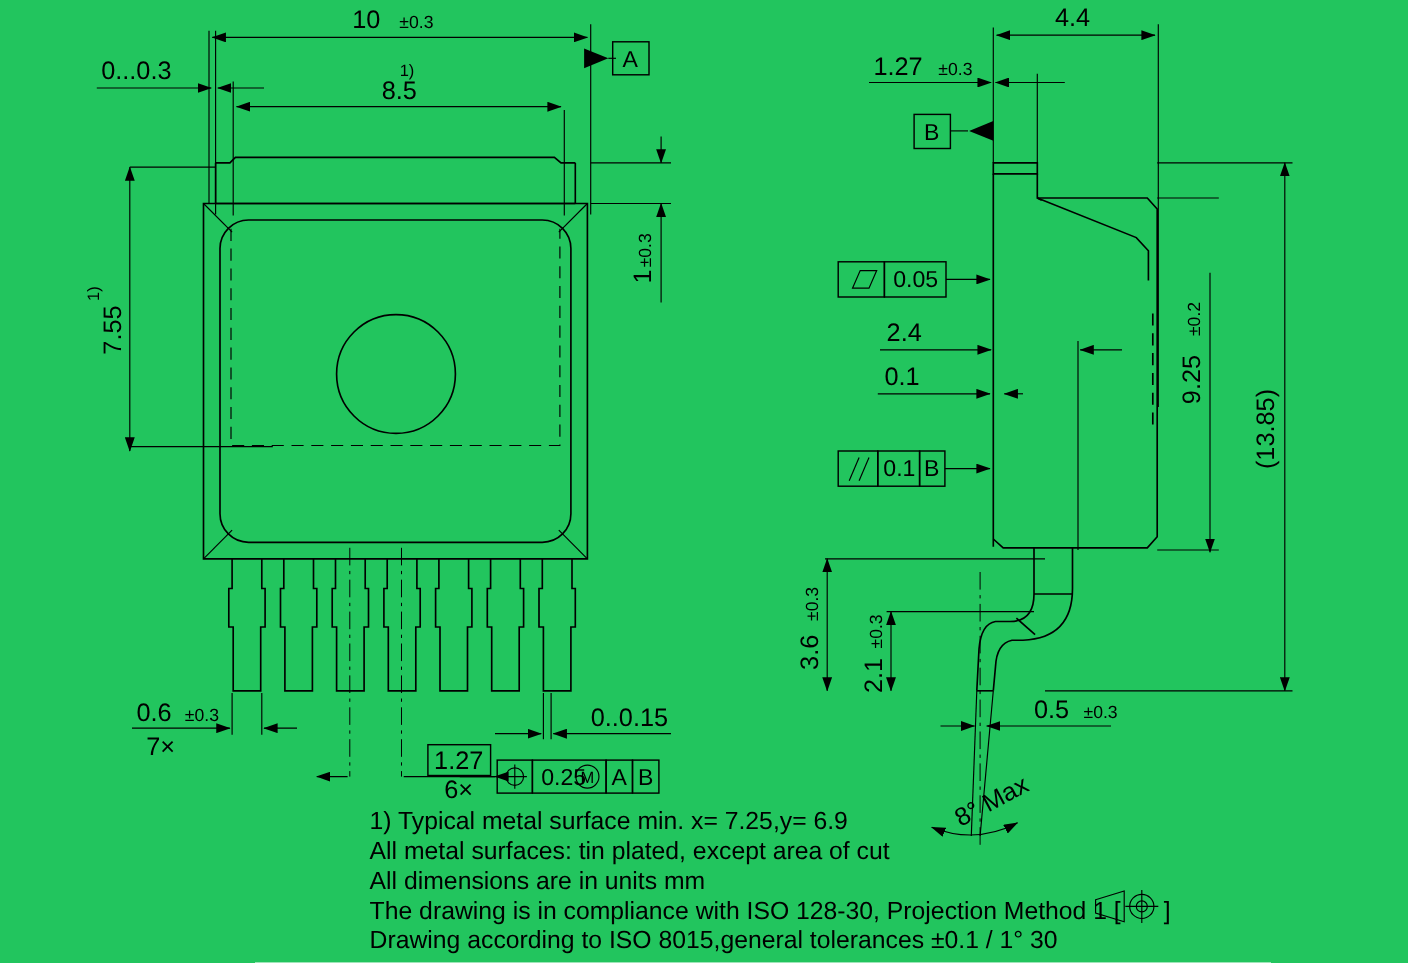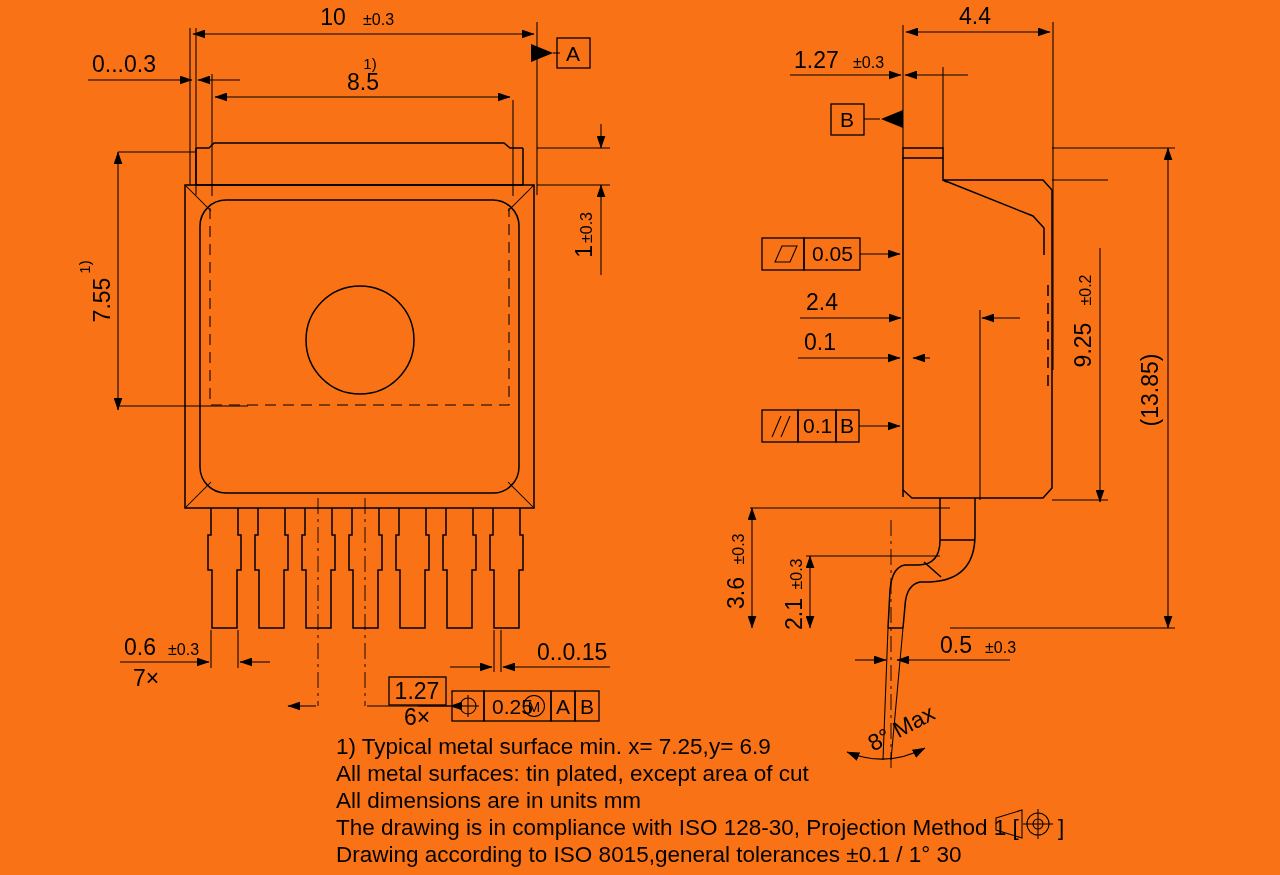--- a/index.html
+++ b/index.html
@@ -1,17 +1,17 @@
 <!DOCTYPE html>
 <html><head>
 <meta charset="utf-8">
 <style>
   html,body{margin:0;padding:0;background:#ffffff;}
   body{width:1280px;height:875px;font-family:"Liberation Sans",sans-serif;color:#000;}
-  #stage{position:relative;width:1280px;height:875px;overflow:hidden;background:#f97316;}
+  #stage{position:relative;width:1280px;height:875px;overflow:hidden;background:#22c55e;}
   svg#drawing{position:absolute;left:0;top:0;width:1280px;height:875px;}
   .ln{stroke:#000;fill:none;}
   .med{stroke-width:1.5;}
   .thin{stroke-width:1.05;}
   .xthin{stroke-width:0.9;}
   .dash{stroke-dasharray:11 7;}
   .cdash{stroke-dasharray:16 5 3 5;}
   .fillblk{fill:#000;stroke:none;}
   text{font-family:"Liberation Sans",sans-serif;fill:#000;}
   .dim{font-size:23px;}

